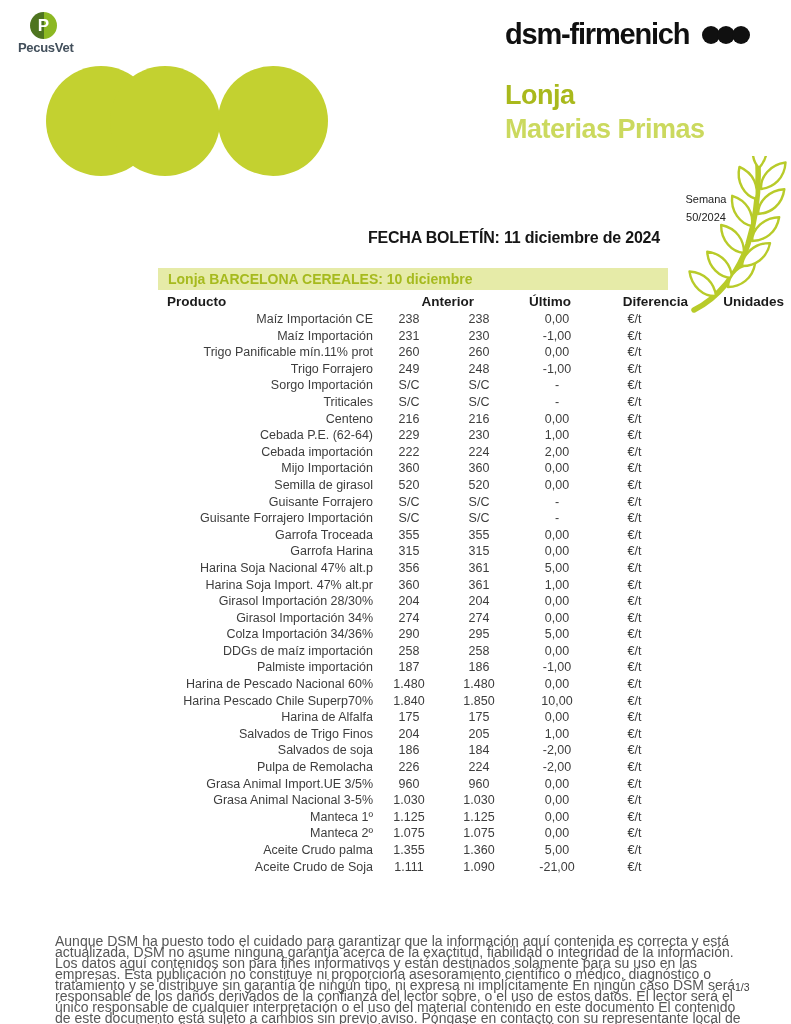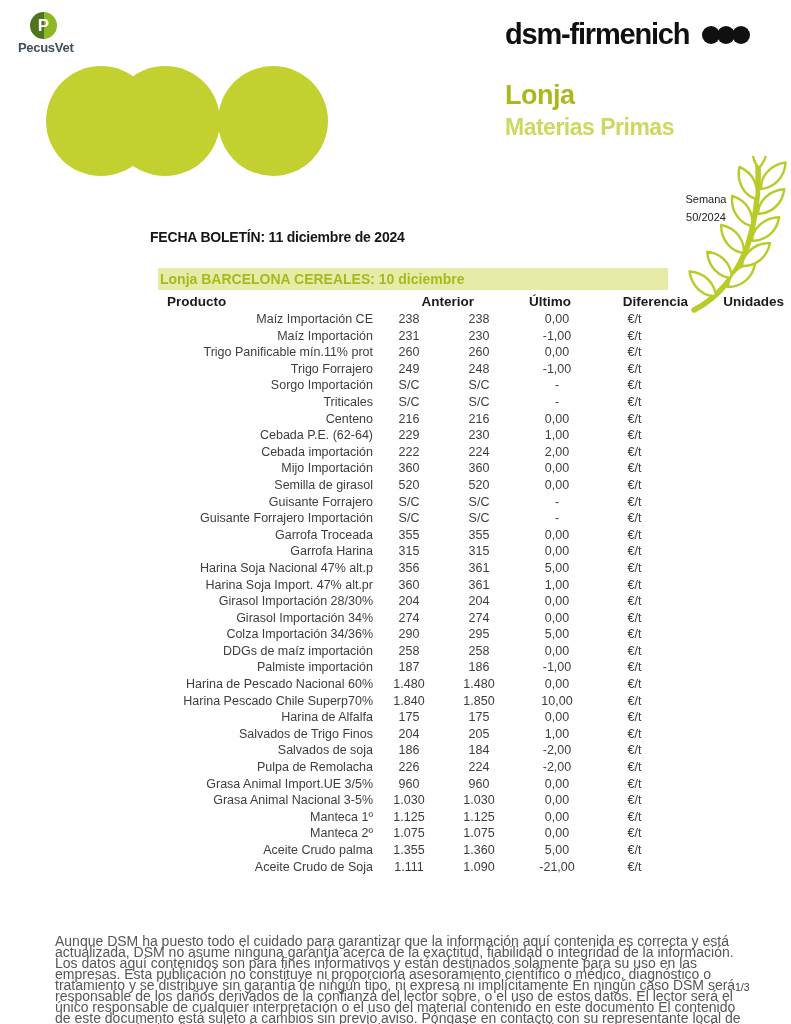--- a/index.html
+++ b/index.html
@@ -18,34 +18,34 @@
   .c1{left:46px}.c2{left:110px}.c3{left:218px}
 
   .dsm{position:absolute;left:505px;top:18px;display:flex;align-items:center;
        font-size:29px;font-weight:bold;color:#101010;letter-spacing:-1.2px;}
   .dsm-dots{display:inline-flex;margin-left:13px;align-items:center;}
   .dsm-dots i{width:18px;height:18px;border-radius:50%;background:#101010;display:inline-block;}
   .dsm-dots i + i{margin-left:-3px;}
 
   .title1{position:absolute;left:505px;top:80px;font-size:27px;font-weight:bold;
           color:var(--title1,#a9b91c);letter-spacing:-0.5px;}
-  .title2{position:absolute;left:505px;top:114px;font-size:23px;font-weight:bold;
+  .title2{position:absolute;left:505px;top:114px;font-size:27px;font-weight:bold;
           color:var(--title2,#cbd95e);letter-spacing:-0.5px;}
 
   .week{position:absolute;left:670px;top:190px;width:72px;text-align:center;
         font-size:11px;color:#222;line-height:18px;}
   .wheat{position:absolute;left:686px;top:156px;}
 
-  .fecha{position:absolute;left:150px;top:229px;width:510px;text-align:left;
-         font-size:14px;font-weight:bold;color:#161616;letter-spacing:-0.2px;}
+  .fecha{position:absolute;left:150px;top:229px;width:510px;text-align:right;
+         font-size:16px;font-weight:bold;color:#161616;letter-spacing:-0.2px;}
 
   
   .lonja-table{position:absolute;left:158px;top:268px;width:510px;}
   .bar{background:var(--bar-bg,#e6eba8);color:var(--bar-text,#a6ba1e);
-       font-weight:bold;font-size:14px;height:22px;line-height:22px;padding-left:2px;}
+       font-weight:bold;font-size:14px;height:22px;line-height:22px;padding-left:10px;}
   .thead,.trow{display:grid;grid-template-columns:215px 72px 68px 88px 67px;}
   .thead{height:20px;align-items:center;margin-top:1px;gap:29px;}
   .thead span{font-weight:bold;font-size:13.5px;color:#1b1b1b;text-align:right;}
   .thead span:first-child{text-align:left;padding-left:9px;}
   .trow span{font-size:12.5px;line-height:16.6px;color:#3d3d3d;text-align:center;white-space:nowrap;}
   .trow .c-prod{text-align:right;padding-left:9px;}
   .t-up{color:var(--diff-up,#df4745);}
   .t-down{color:var(--diff-down,#57bb8c);}
   .t-zero,.t-none{color:#3d3d3d;}
 

